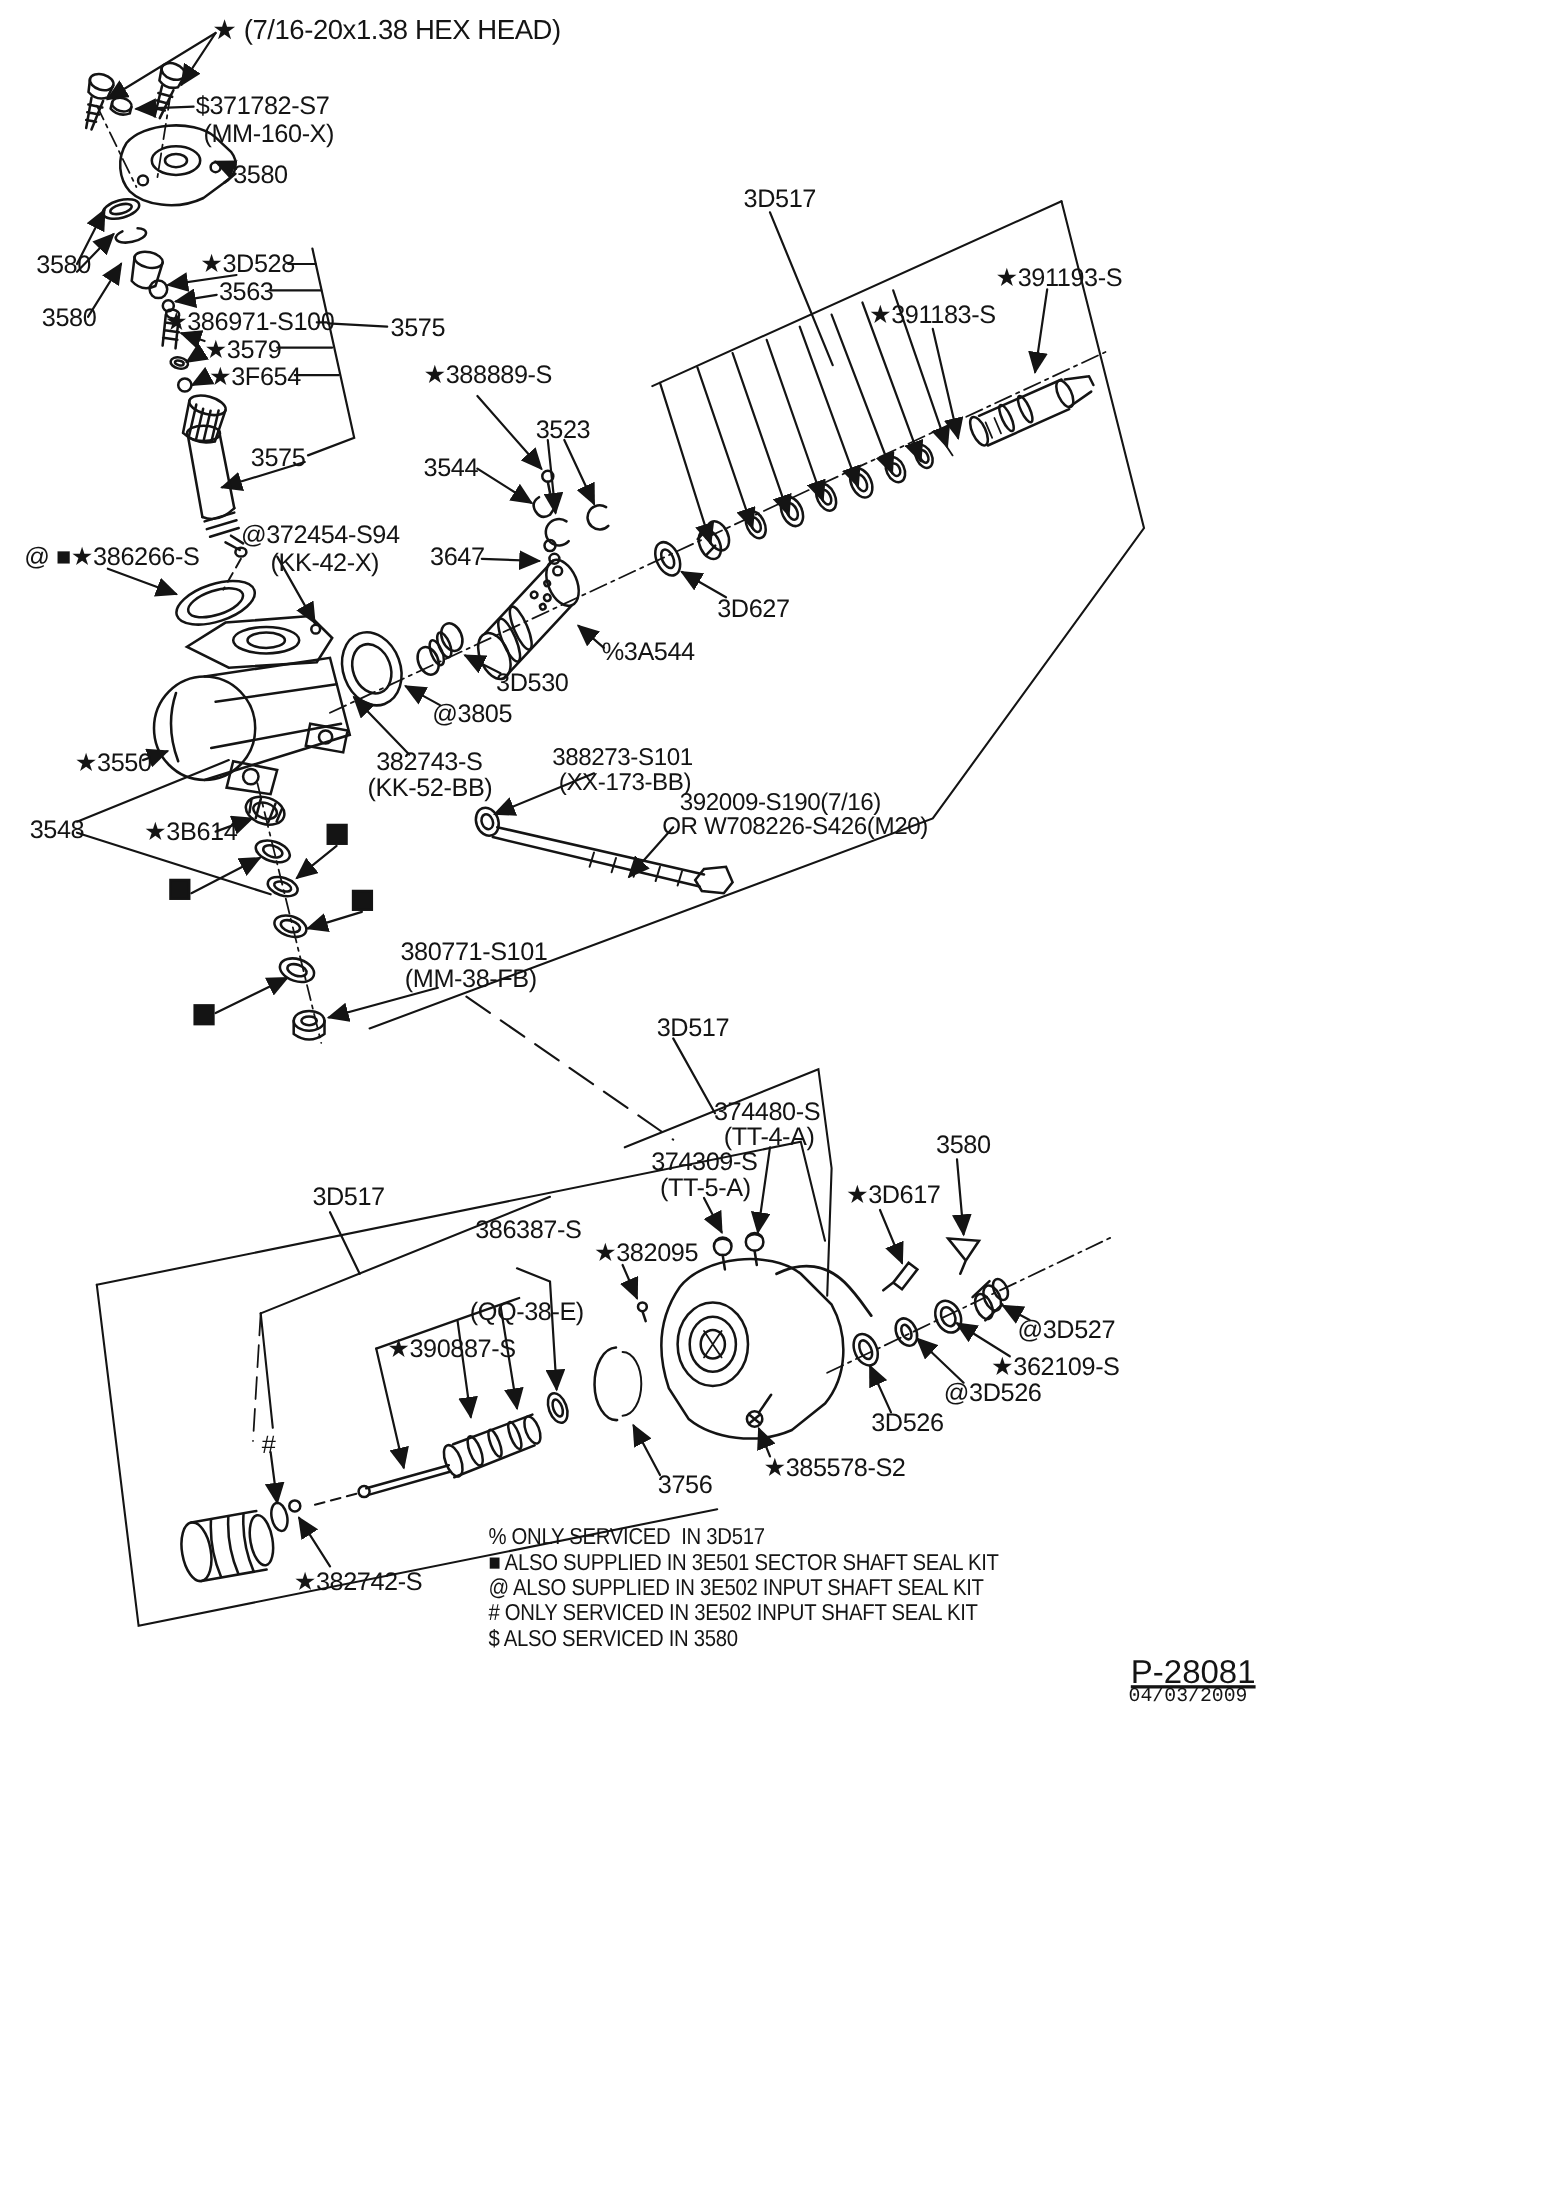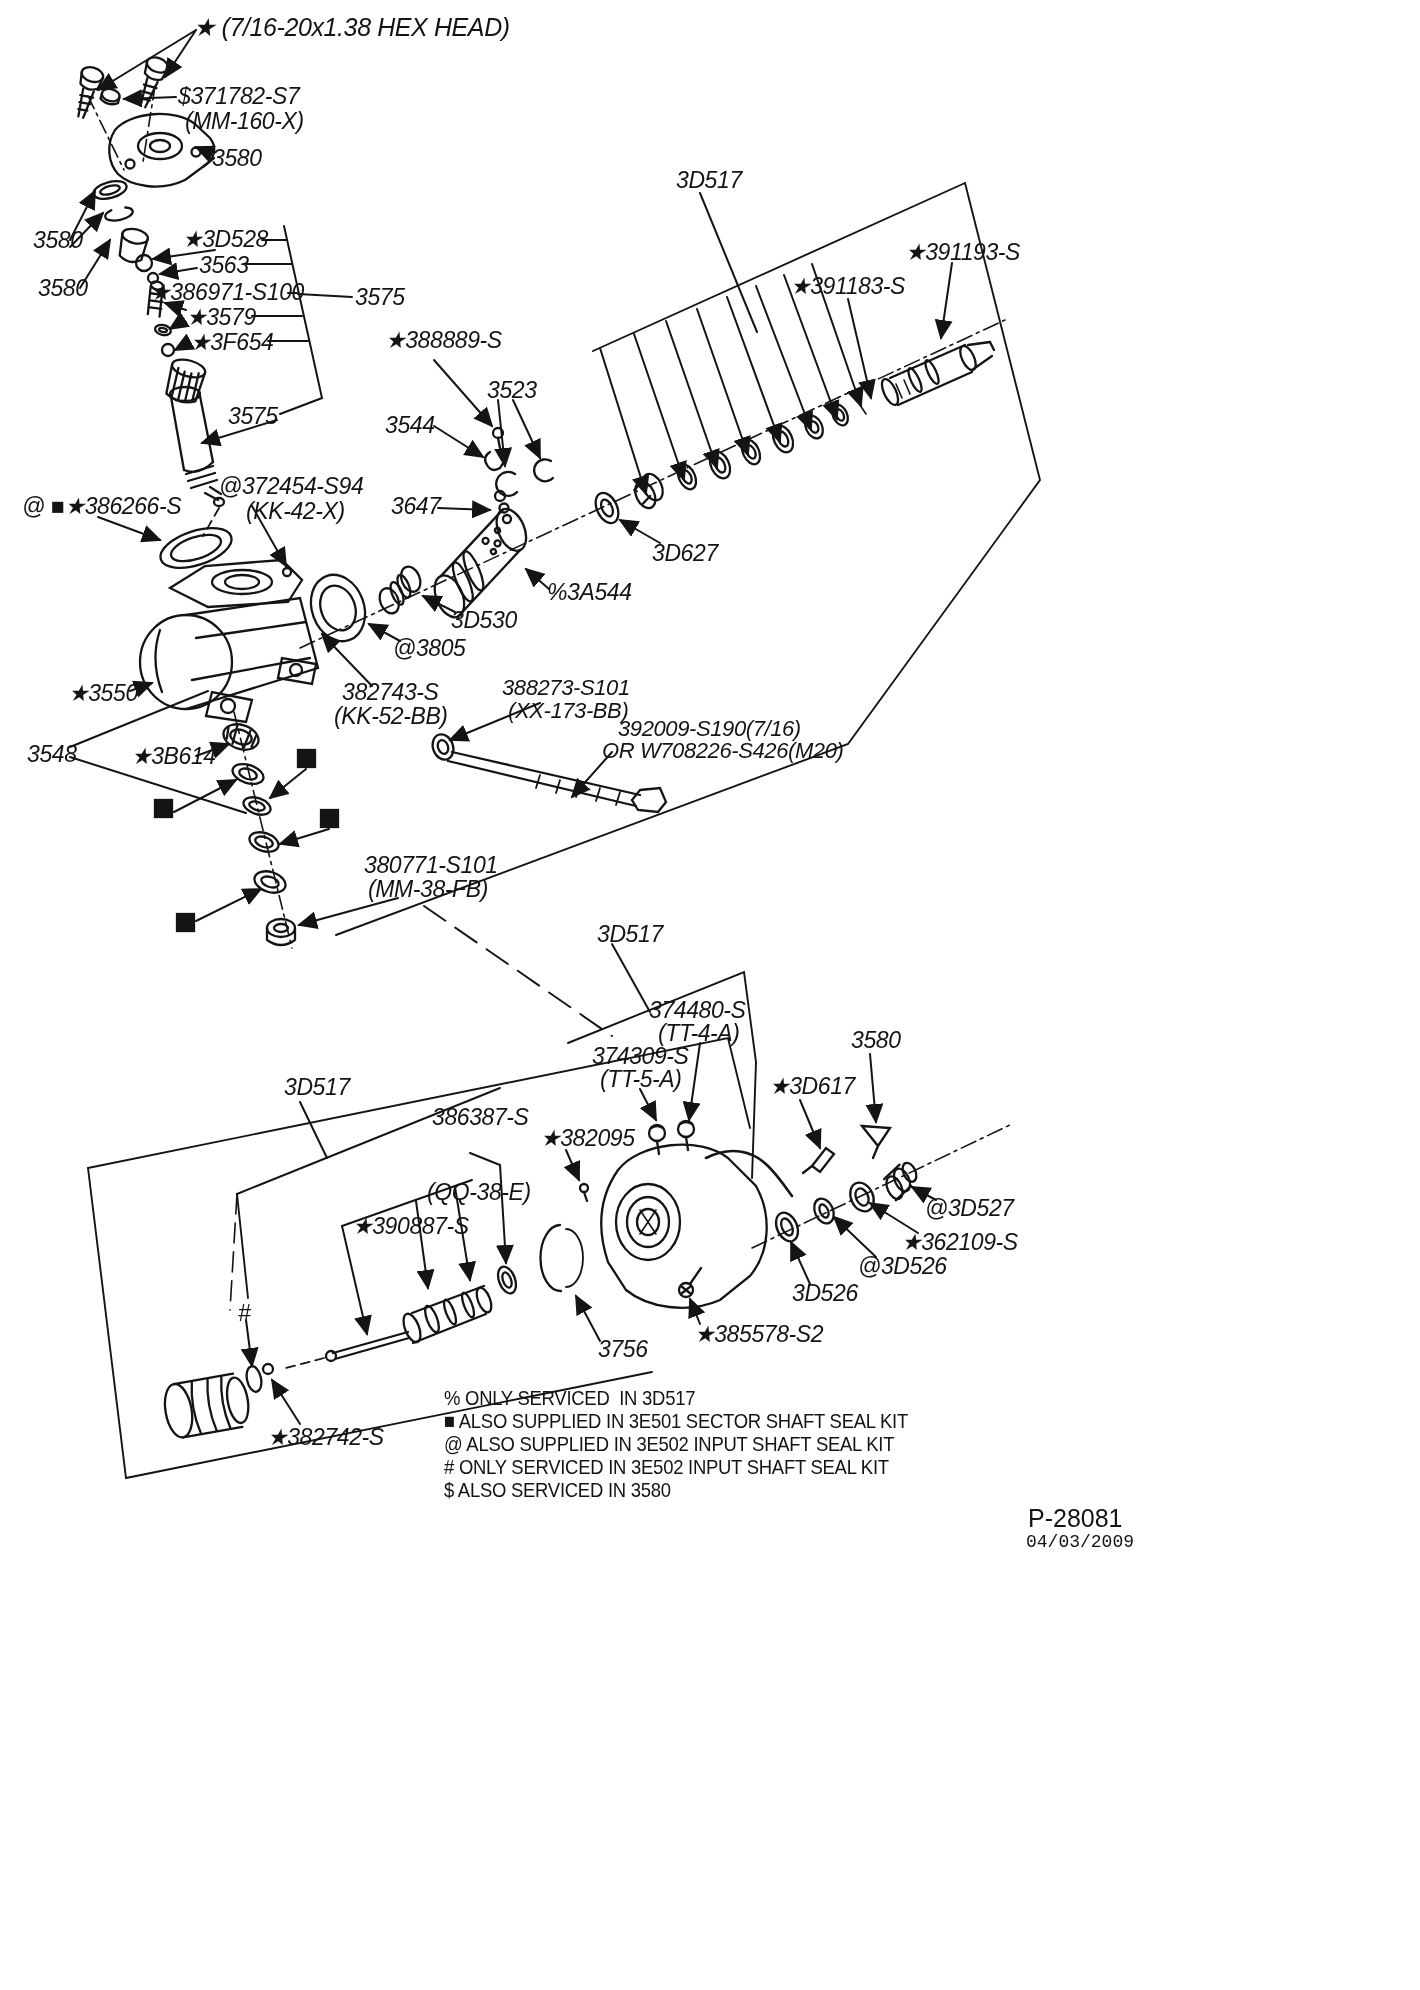--- a/index.html
+++ b/index.html
@@ -1,24 +1,24 @@
 <!DOCTYPE html>
 <html><head>
 <meta charset="utf-8">
 <style>
   html,body{margin:0;padding:0;background:#e8e8e8;}
   #page{position:relative;width:1420px;height:1990px;background:#ffffff;overflow:hidden;
         font-family:"Liberation Sans", sans-serif;color:#141414;}
   #art{position:absolute;left:0;top:0;}
-  .lbl{position:absolute;font-size:23px;letter-spacing:-0.4px;white-space:pre;line-height:1.05;font-style:italic;}
+  .lbl{position:absolute;font-size:23px;letter-spacing:-0.4px;white-space:pre;line-height:1.05;}
   .lg{font-size:25px;}
   .sm{font-size:22px;}
   .legend-line{position:absolute;left:444px;font-size:21px;letter-spacing:-0.3px;white-space:pre;
                transform:scaleX(0.88);transform-origin:left top;}
-  .footer-num{position:absolute;left:1028px;font-size:25px;letter-spacing:0px;}
+  .footer-num{position:absolute;left:1028px;font-size:30px;letter-spacing:0px;text-decoration:underline;}
   .footer-date{position:absolute;left:1026px;font-size:18px;font-family:Liberation Mono, monospace;}
 </style>
 </head>
 <body>
 
 <div id="page">
 
 <svg id="art" width="1420" height="1990" viewBox="0 0 1420 1990" fill="none" stroke="#141414" stroke-width="2.3" stroke-linecap="round">
   <defs>
     <marker id="ah" markerWidth="11" markerHeight="9" refX="9" refY="4.5" orient="auto">

